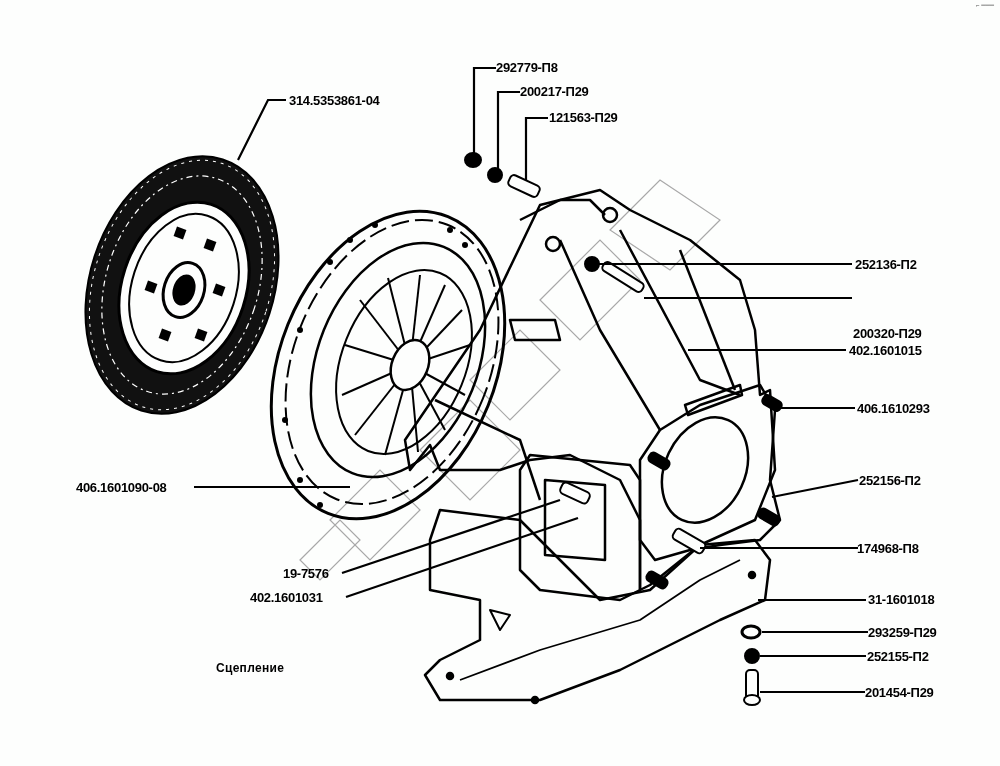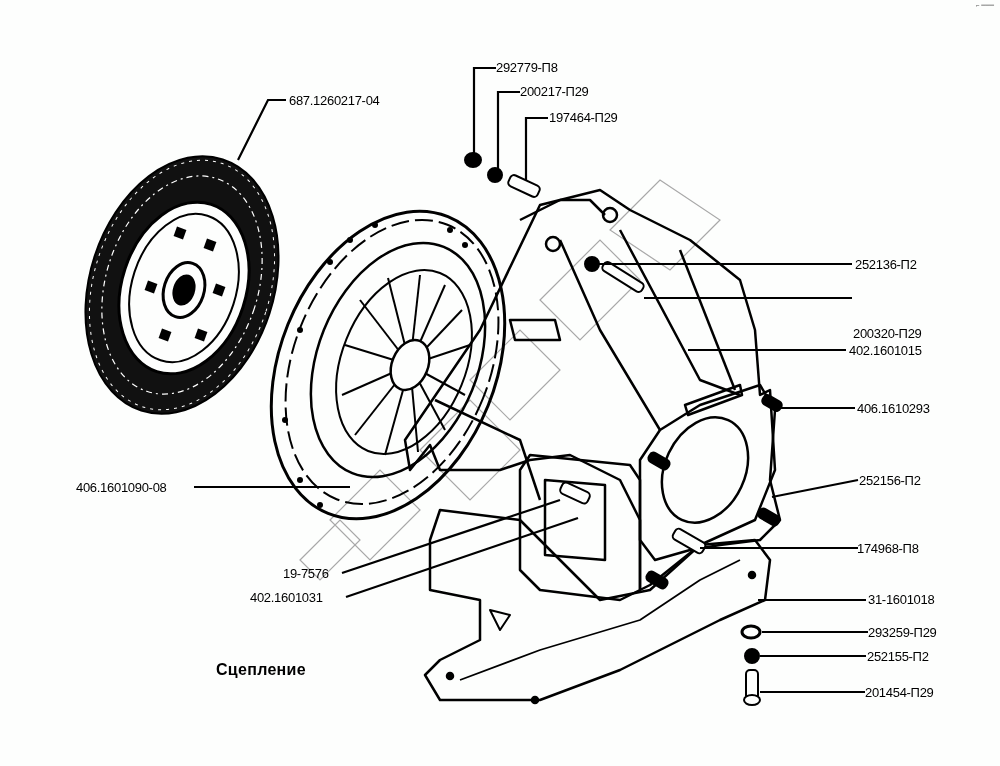--- a/index.html
+++ b/index.html
@@ -1,21 +1,21 @@
 <!DOCTYPE html>
 <html><head>
 <meta charset="utf-8">
 <style>
   html, body { margin: 0; padding: 0; background: #fdfefd; }
   #page { position: relative; width: 1000px; height: 766px; overflow: hidden; background: #fdfefd;
           font-family: "Liberation Sans", sans-serif; }
   svg#drawing { position: absolute; left: 0; top: 0; }
-  .lbl { position: absolute; font-family: "Liberation Sans", sans-serif; font-weight: normal; font-size: 13px;
+  .lbl { position: absolute; font-family: "Liberation Sans", sans-serif; font-weight: bold; font-size: 13px;
          color: #000; letter-spacing: -0.3px; white-space: nowrap; line-height: 1; text-align: right; }
-  .caption { position: absolute; left: 216px; top: 661px; font-size: 16px; font-weight: bold; letter-spacing: 0.3px; text-align: right; }
+  .caption { position: absolute; left: 216px; top: 661px; font-size: 12px; font-weight: bold; letter-spacing: 0.3px; text-align: right; }
   .corner { position: absolute; right: 6px; top: 2px; font-size: 6px; color: #555; }
 </style>
 </head>
 <body>
 
 <div id="page">
 
 <svg id="drawing" width="1000" height="766" viewBox="0 0 1000 766">
 
   <g fill="none" stroke="#a8a8a8" stroke-width="1.2">
@@ -138,22 +138,22 @@
     <line x1="760" y1="656" x2="866" y2="656"></line>
     <line x1="760" y1="692" x2="865" y2="692"></line>
     <line x1="194" y1="487" x2="350" y2="487"></line>
     <line x1="342" y1="573" x2="560" y2="500"></line>
     <line x1="346" y1="597" x2="578" y2="518"></line>
   </g>
 </svg>
 
 <div class="lbl" style="left:496px;top:61px;">292779-П8</div>
 <div class="lbl" style="left:520px;top:85px;">200217-П29</div>
-<div class="lbl" style="left:549px;top:111px;">197464-П29</div>
-<div class="lbl" style="left:289px;top:94px;">687.1260217-04</div>
+<div class="lbl" style="left:549px;top:111px;">121563-П29</div>
+<div class="lbl" style="left:289px;top:94px;">314.5353861-04</div>
 <div class="lbl" style="left:855px;top:258px;">252136-П2</div>
 <div class="lbl" style="left:853px;top:292px;margin-top:35px;">200320-П29</div>
 <div class="lbl" style="left:849px;top:344px;">402.1601015</div>
 <div class="lbl" style="left:857px;top:402px;">406.1610293</div>
 <div class="lbl" style="left:859px;top:474px;">252156-П2</div>
 <div class="lbl" style="left:857px;top:542px;">174968-П8</div>
 <div class="lbl" style="left:868px;top:593px;">31-1601018</div>
 <div class="lbl" style="left:868px;top:626px;">293259-П29</div>
 <div class="lbl" style="left:867px;top:650px;">252155-П2</div>
 <div class="lbl" style="left:865px;top:686px;">201454-П29</div>

